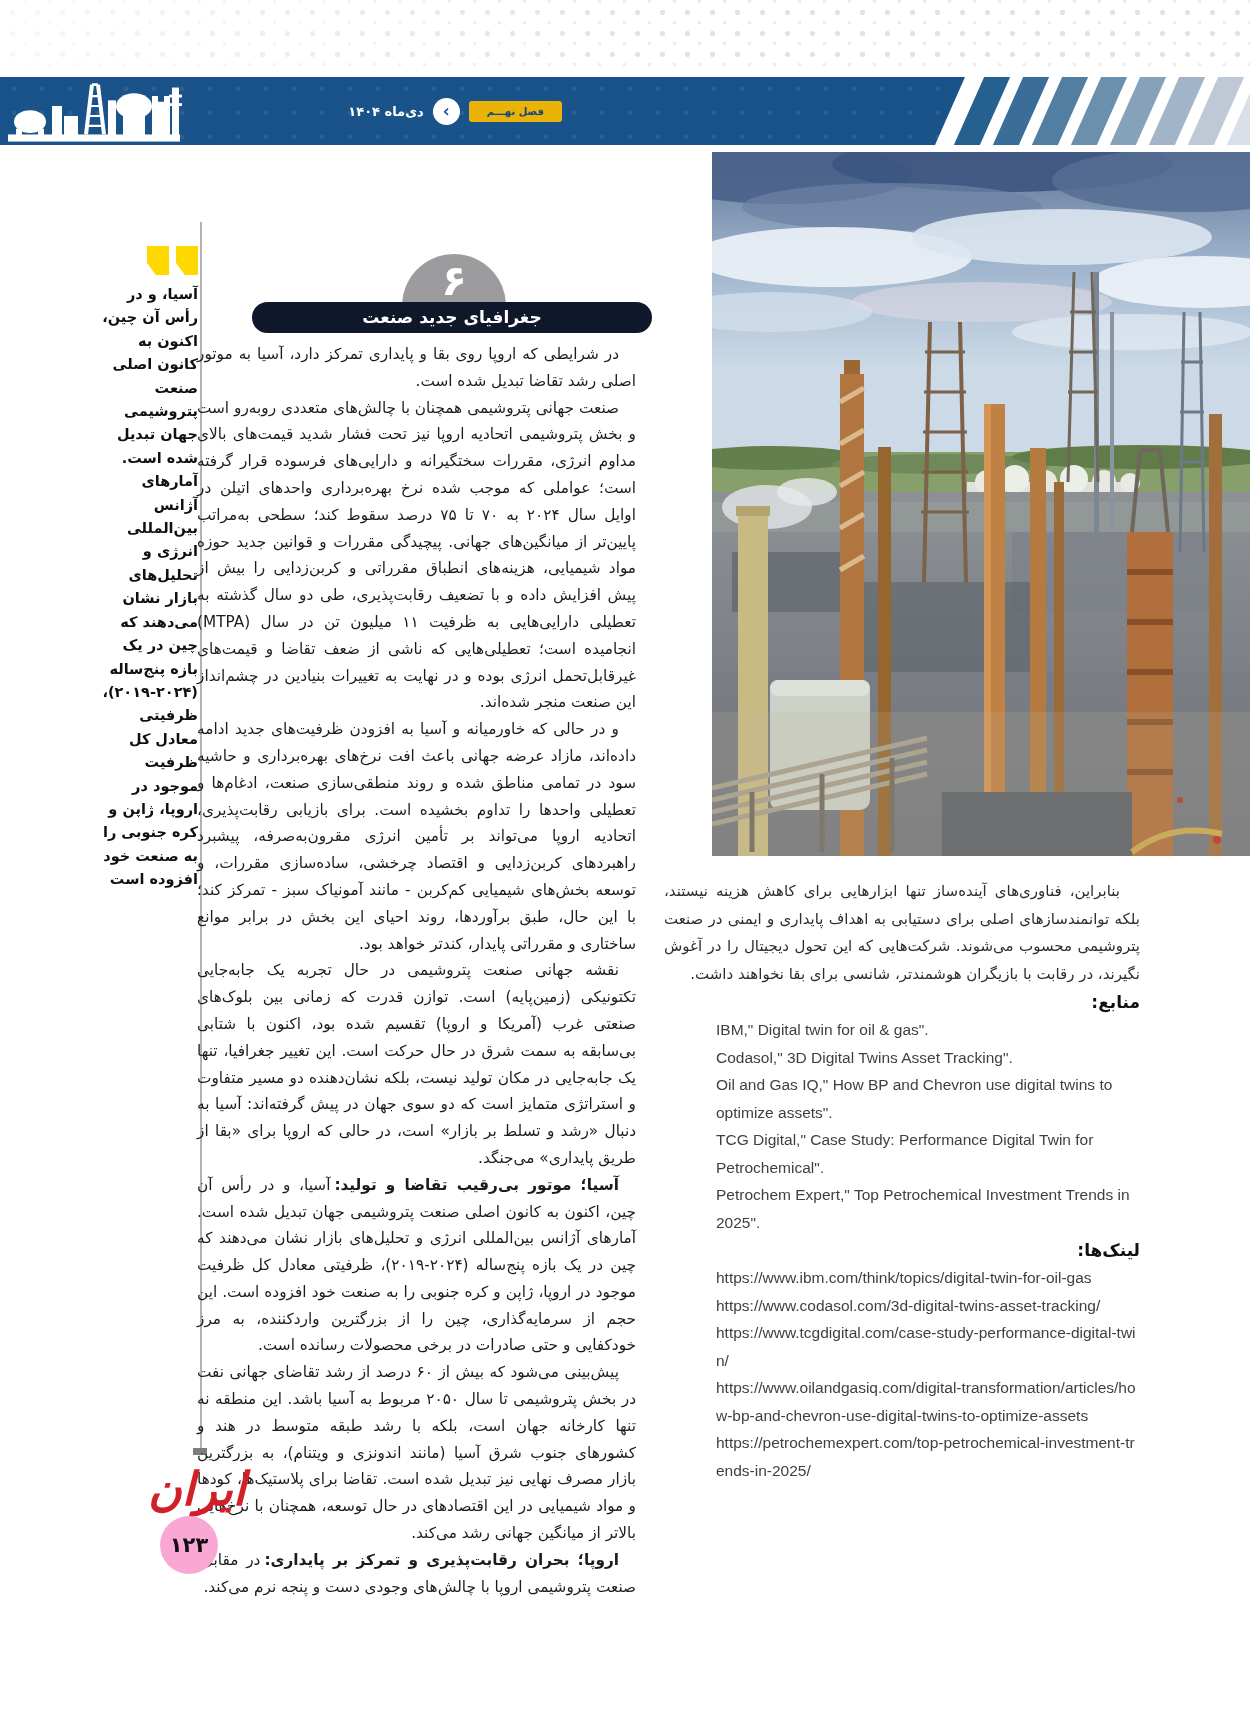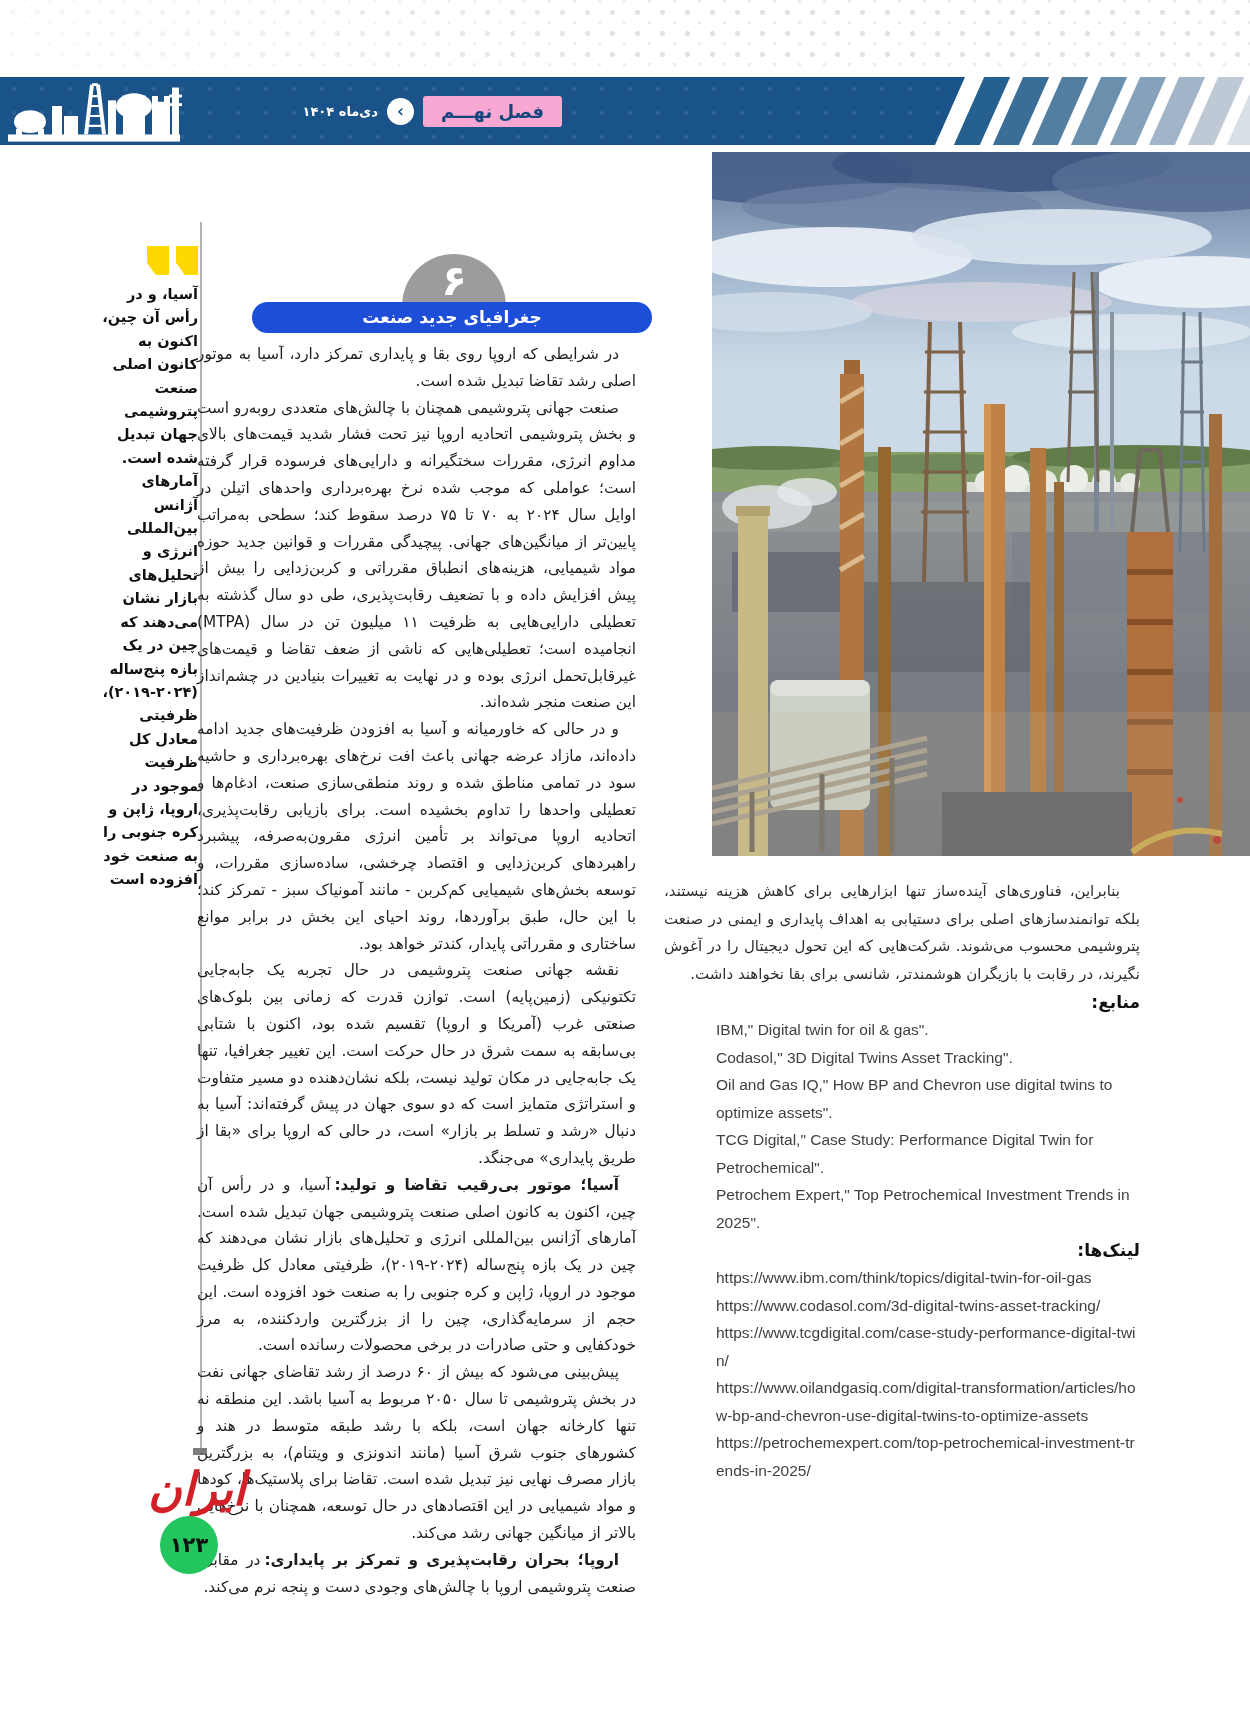--- a/index.html
+++ b/index.html
@@ -14,21 +14,21 @@
     -webkit-mask-image:linear-gradient(to right,rgba(0,0,0,.28),#000 55%);
     mask-image:linear-gradient(to right,rgba(0,0,0,.28),#000 55%);}
 
   
   #band{position:absolute;left:0;top:77px;width:1250px;height:68px;background:#1a5389;
     background-image:radial-gradient(circle,rgba(255,255,255,.08) 2px,transparent 2.5px);
     background-size:28px 24px;}
   #band-icon{position:absolute;left:6px;top:79px;width:178px;height:64px;}
   .header-meta{position:absolute;left:240px;top:77px;width:322px;height:68px;
     display:flex;flex-direction:row-reverse;align-items:center;gap:9px;direction:ltr;}
-  .chapter-badge{background:#f9a8d4;color:#14467c;font-weight:bold;font-size:18px;
+  .chapter-badge{background:#eab308;color:#14467c;font-weight:bold;font-size:10px;
     padding:5px 18px;border-radius:3px;white-space:nowrap;}
   .chev-circle{width:27px;height:27px;border-radius:50%;background:#fff;color:#1a5389;
     display:flex;align-items:center;justify-content:center;font-weight:bold;font-size:17px;line-height:1;}
   .date-label{color:#fff;font-weight:bold;font-size:13px;white-space:nowrap;}
 
   
   #stripe-zone{position:absolute;left:935px;top:77px;width:315px;height:68px;background:#fff;
     clip-path:polygon(30px 0,100% 0,100% 100%,0 100%);overflow:hidden;
     display:flex;gap:13px;padding-left:34px;box-sizing:border-box;}
   #stripe-zone i{flex:0 0 26px;height:68px;transform:skewX(-24deg);}
@@ -44,21 +44,21 @@
 
   
   #photo{position:absolute;left:712px;top:152px;width:538px;height:704px;}
 
   
   #num-wrap{position:absolute;left:402px;top:254px;width:104px;height:49px;overflow:hidden;}
   #num-circle{width:104px;height:104px;border-radius:50%;background:#9c9c9f;
     display:flex;justify-content:center;align-items:flex-start;padding-top:6px;box-sizing:border-box;
     color:#fff;font-weight:bold;font-size:42px;line-height:1;}
   #title-badge{position:absolute;left:252px;top:302px;width:400px;height:31px;border-radius:16px;
-    background:#1d4ed8;color:#fff;font-weight:bold;font-size:17px;line-height:31px;text-align:center;
+    background:#0f172a;color:#fff;font-weight:bold;font-size:17px;line-height:31px;text-align:center;
     direction:rtl;}
 
   
   #quote-marks{position:absolute;left:128px;top:246px;width:70px;display:flex;gap:7px;justify-content:flex-end;}
   #quote-marks b{display:block;width:22px;height:29px;background:#ffd800;
     clip-path:polygon(0 0,100% 0,100% 100%,40% 100%,0 58%);}
   #pull-quote{position:absolute;left:96px;top:283px;width:102px;direction:rtl;text-align:right;
     font-weight:bold;font-size:14.5px;line-height:23.4px;color:#101010;}
 
   
@@ -77,21 +77,21 @@
   .rc-para.indent{text-indent:20px;}
   .rc-head{margin:0;font-weight:bold;font-size:17px;line-height:28px;color:#111;text-align:right;}
   .src,.lnk{direction:ltr;text-align:left;margin:0 0 0 52px;
     font-family:"Liberation Sans",sans-serif;font-size:15.5px;line-height:27.5px;color:#3f3f3f;}
   .lnk{word-break:break-all;}
 
   
   #iran-logo{position:absolute;left:148px;top:1464px;width:110px;text-align:left;
     font-size:46px;font-weight:bold;font-style:italic;color:#d21f28;direction:rtl;line-height:1.1;}
   #page-num{position:absolute;left:160px;top:1516px;width:58px;height:58px;border-radius:50%;
-    background:#22c55e;display:flex;align-items:center;justify-content:center;
+    background:#f9a8d4;display:flex;align-items:center;justify-content:center;
     font-size:21px;font-weight:bold;color:#111;}
 </style>
 </head>
 <body>
 
 <div id="page">
 
   <div id="dots-top"></div>
 
   <div id="band"></div>

